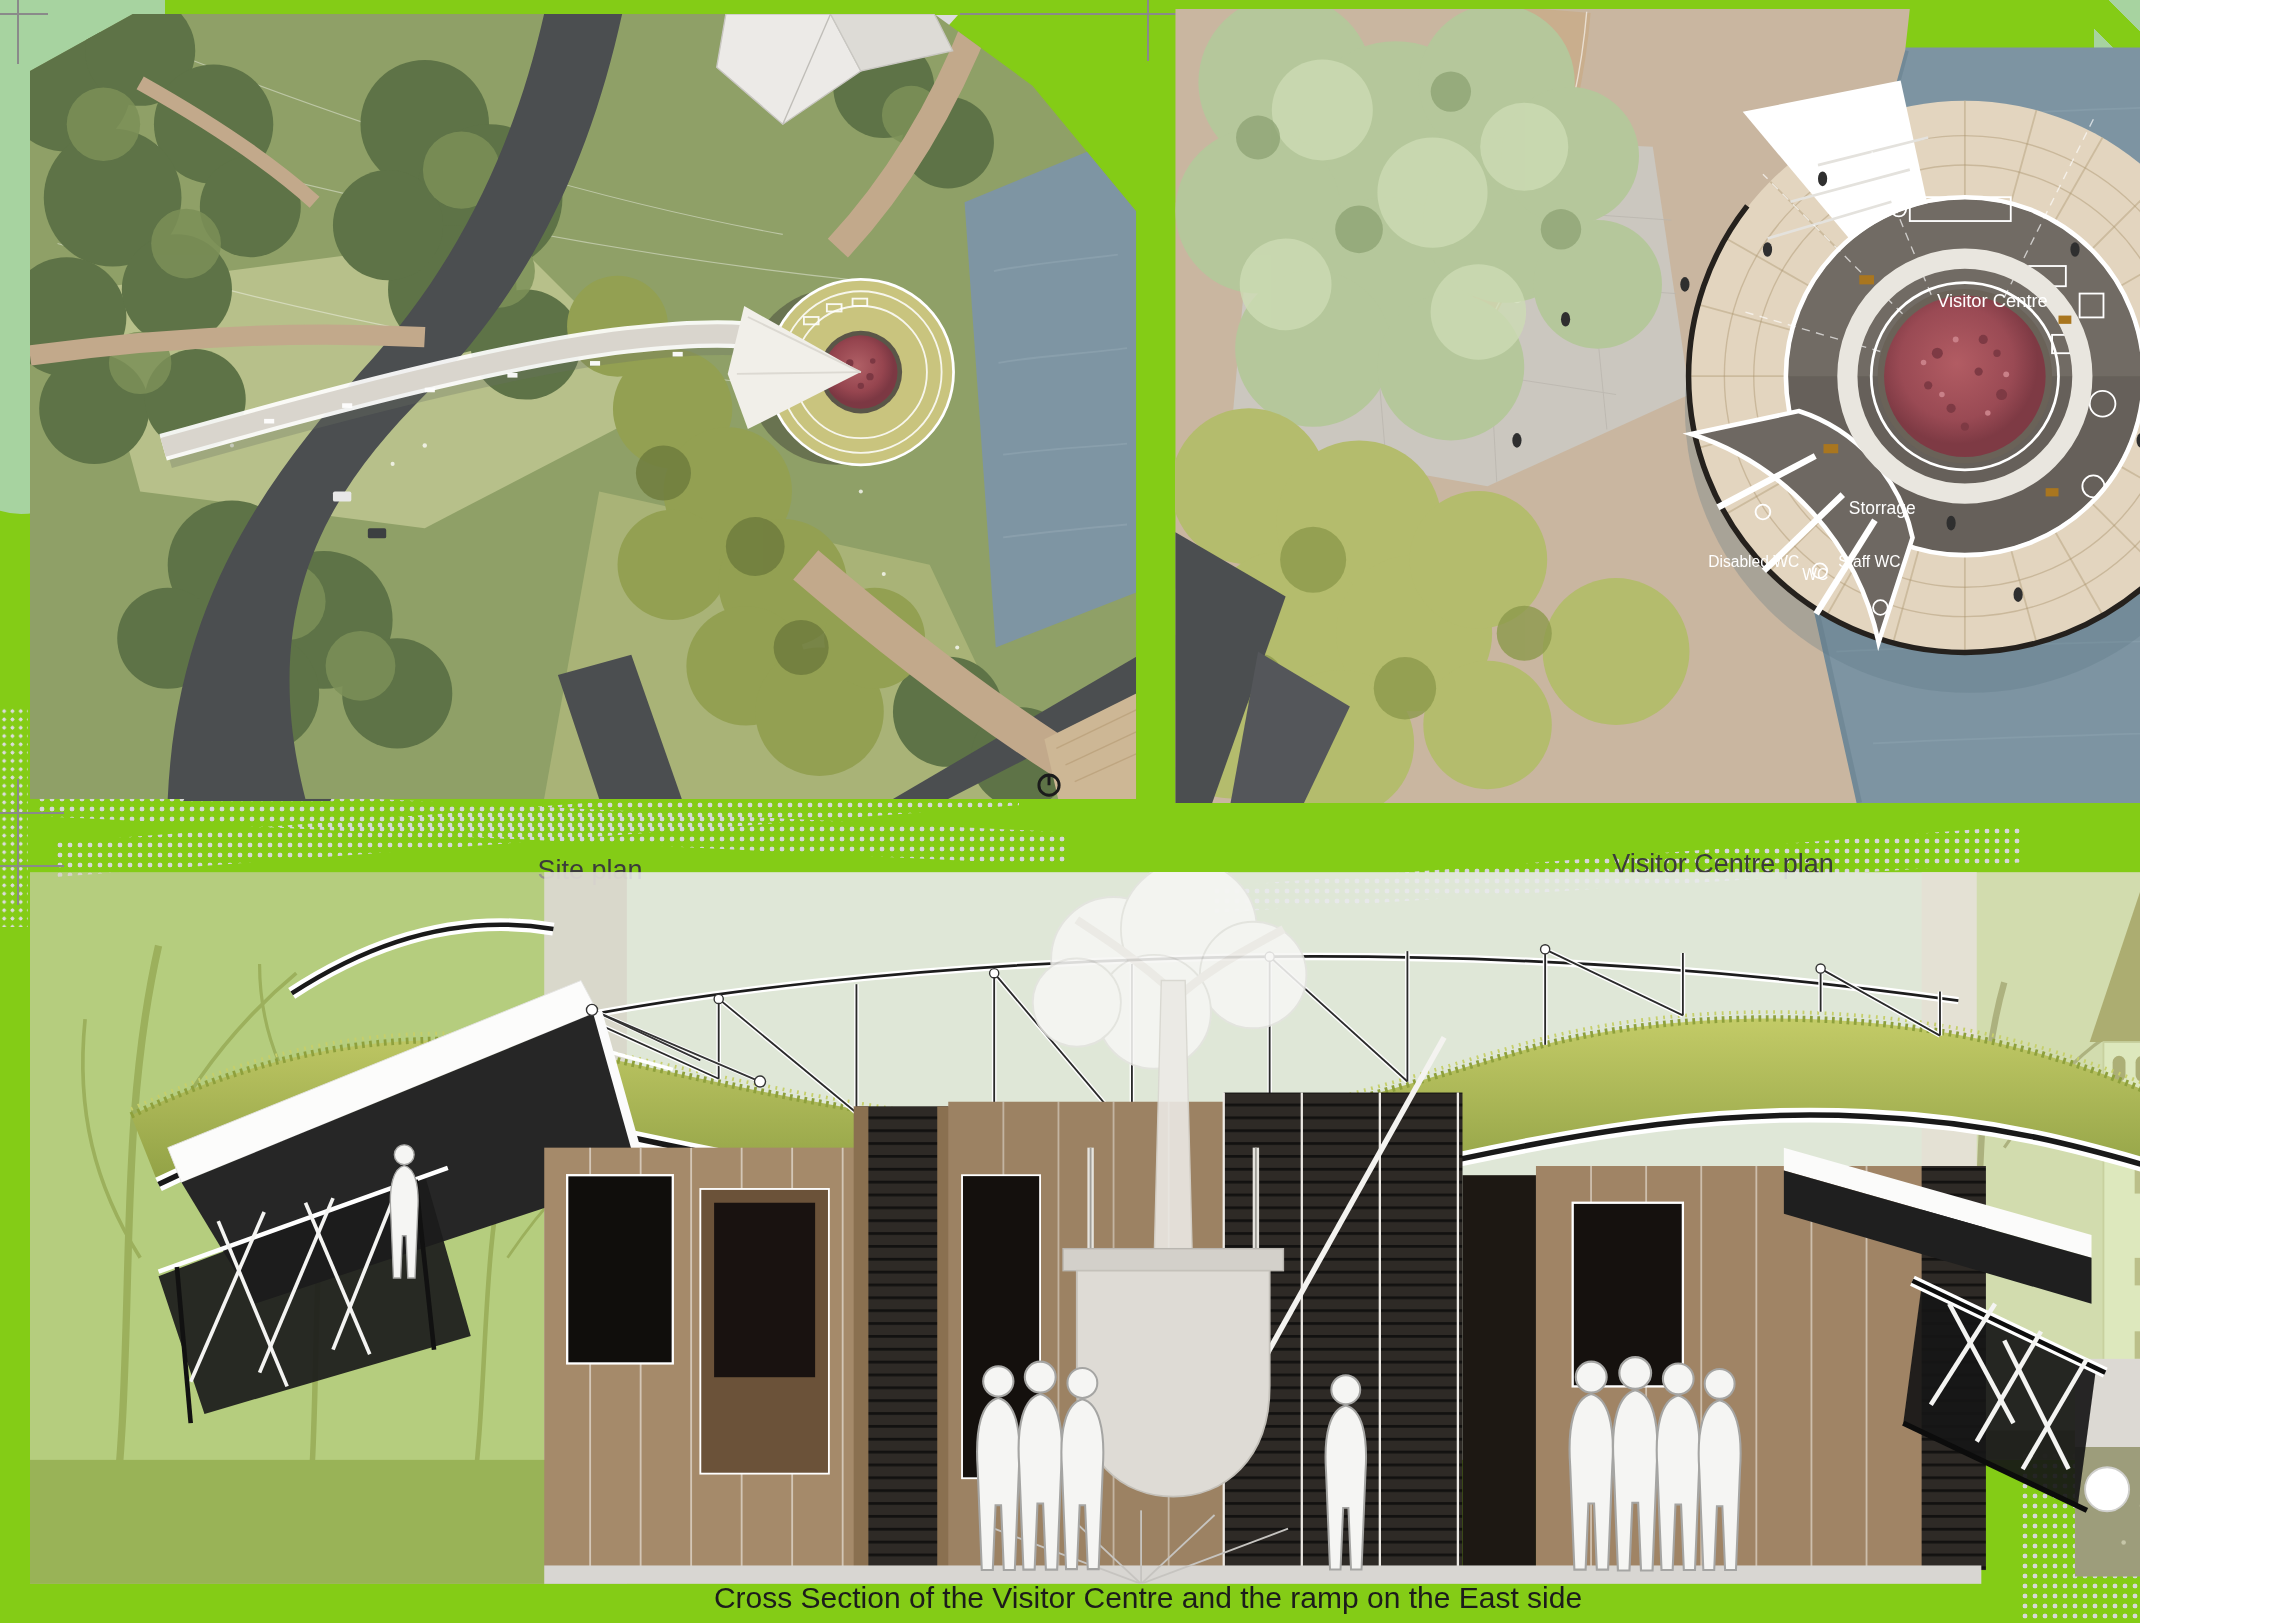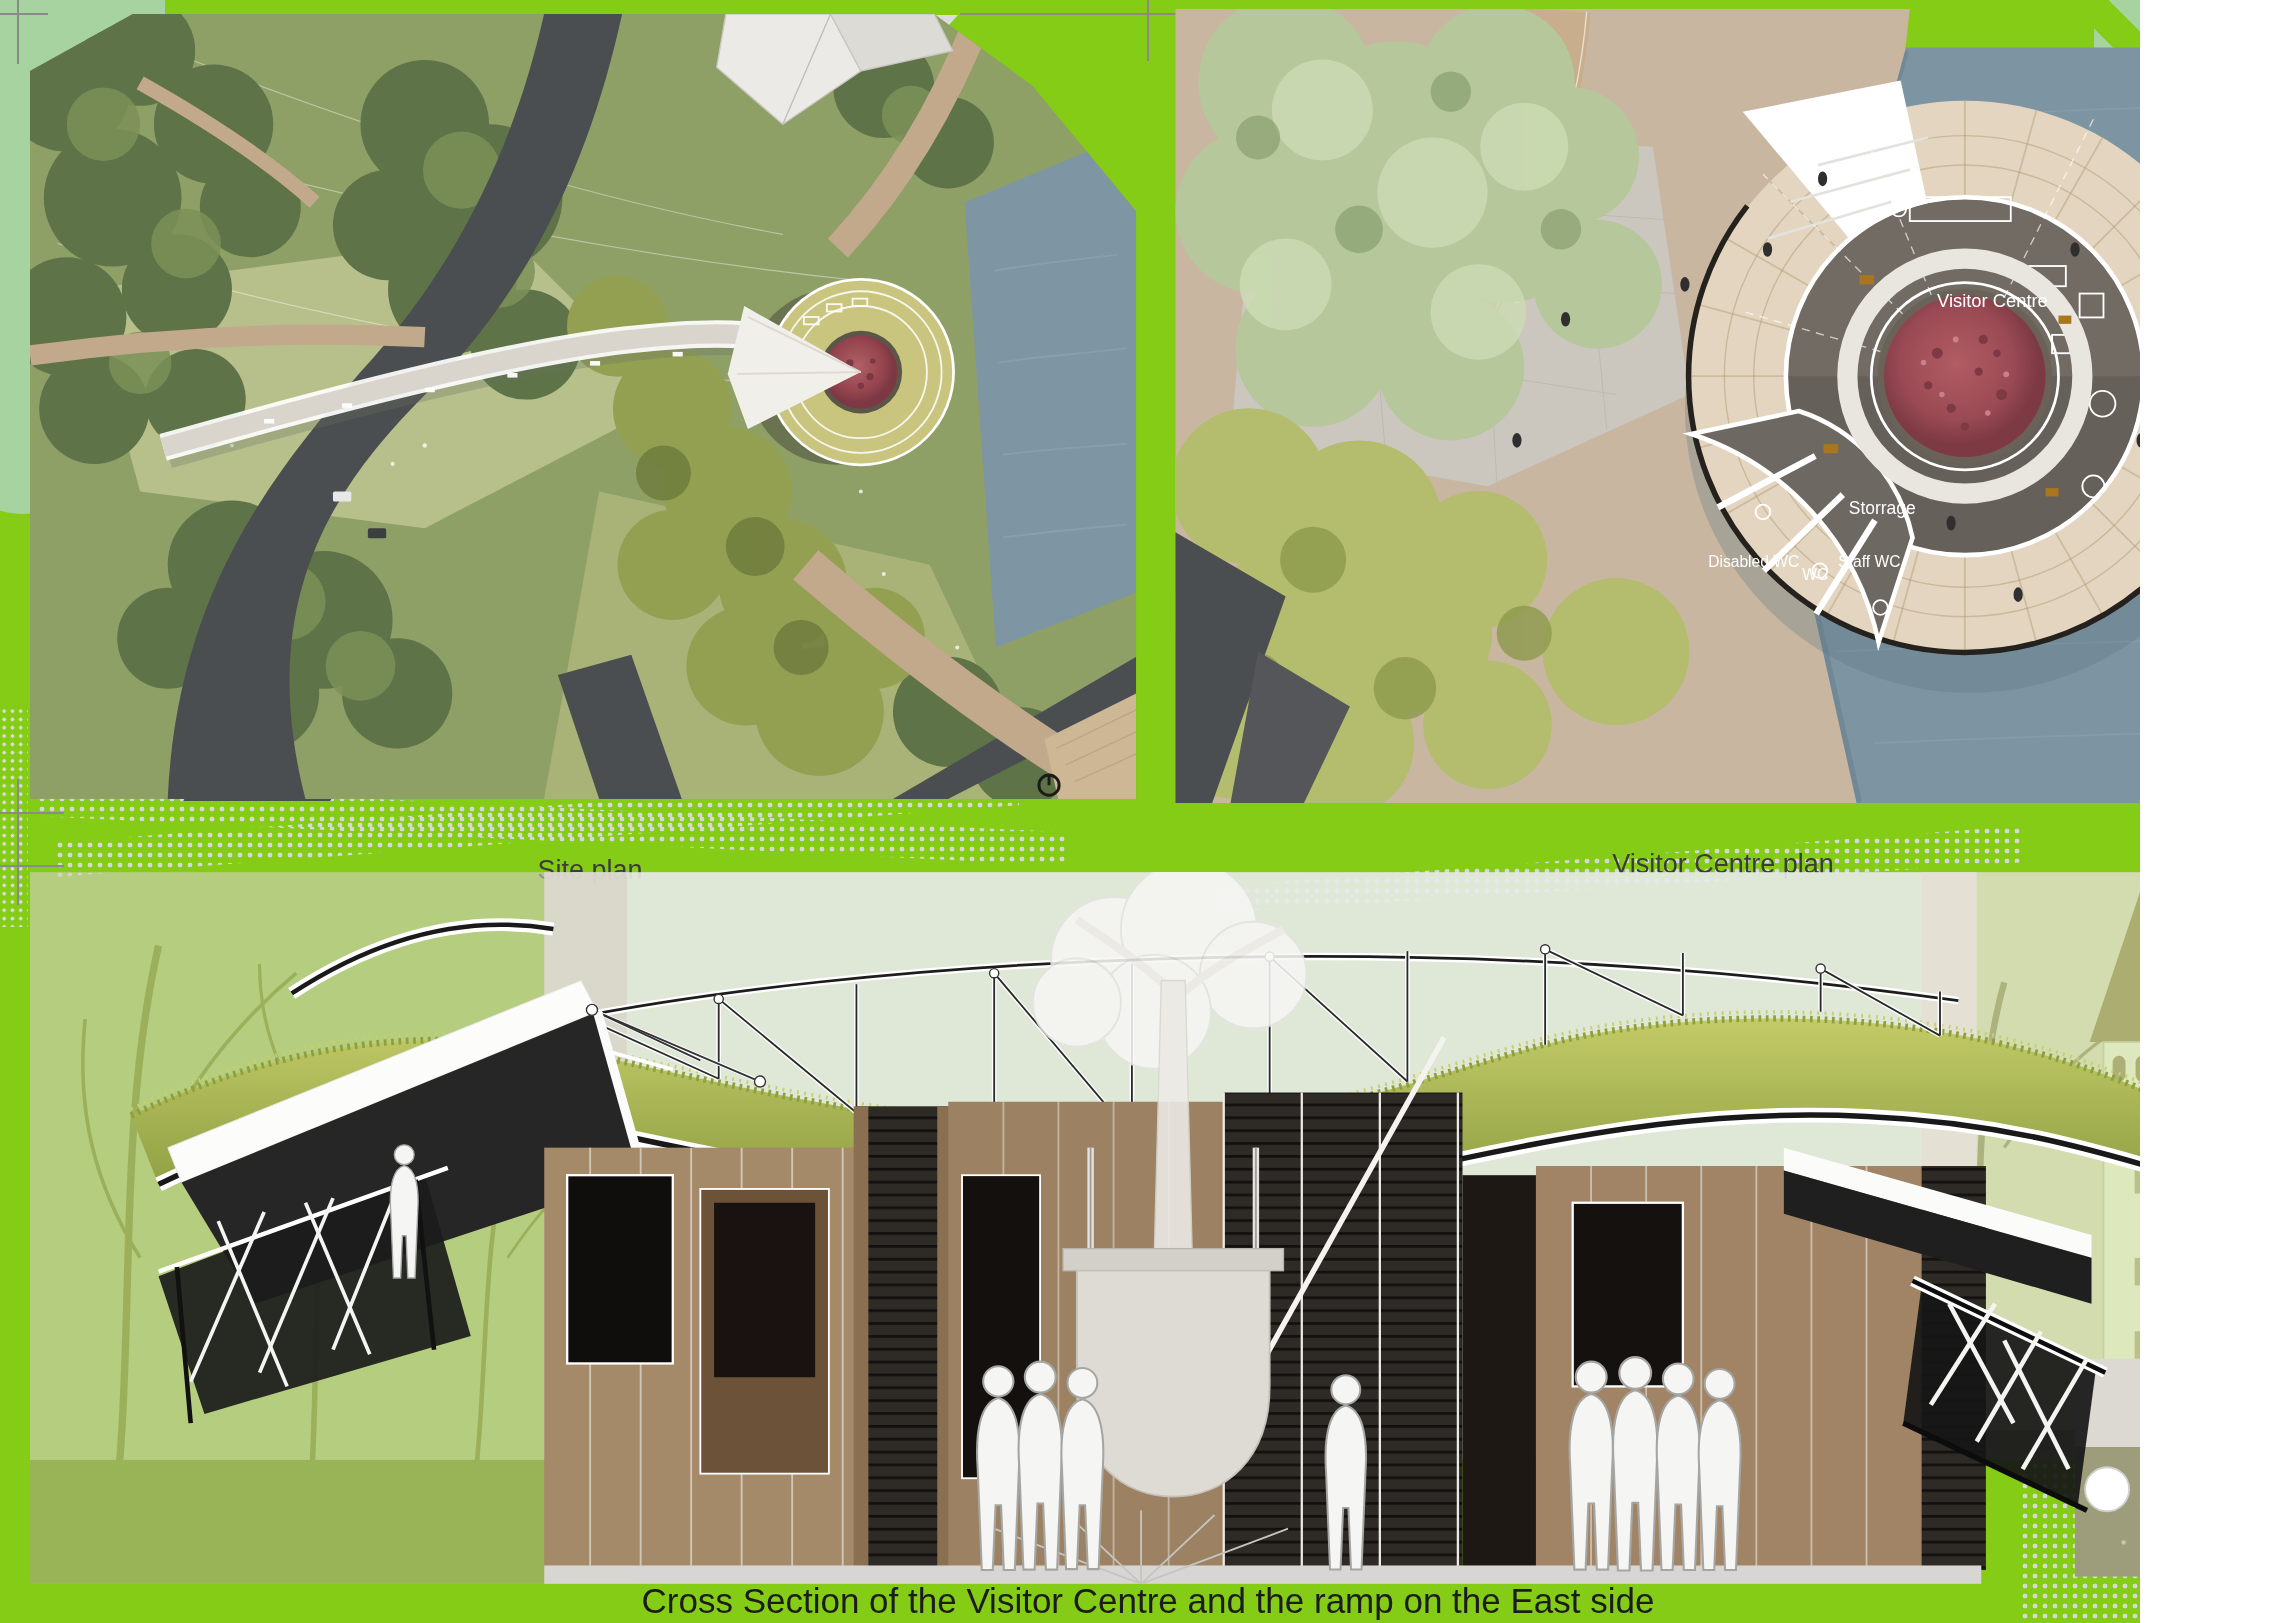--- a/index.html
+++ b/index.html
@@ -1,20 +1,20 @@
 <!DOCTYPE html>
 <html style="font-size:14.7px"><head>
 <meta charset="utf-8">
 <style>
   html,body{margin:0;padding:0;background:#fff;}
   #sheet{position:relative;width:2140px;height:1624px;background:#84cc16;overflow:hidden;
          font-family:"Liberation Sans",sans-serif;}
   .abs{position:absolute;}
   .cap{font-family:"Liberation Sans",sans-serif;color:#3b3b3b;font-size:27px;text-align:center;}
-  .cap-dark{color:#1c1c1c;font-size:35px;}
+  .cap-dark{color:#1c1c1c;font-size:30px;}
   .dots{background-image:radial-gradient(circle,#d7d7d7 2.1px,rgba(0,0,0,0) 2.7px);
         background-size:10px 10px;}
   .dots-sm{background-image:radial-gradient(circle,#dcdcdc 1.7px,rgba(0,0,0,0) 2.1px);
         background-size:8.3px 8.3px;}
   .stripes-tr{background:repeating-linear-gradient(45deg,rgba(0,0,0,0) 0 31px,#a7d3a0 31px 57px);}
   .stripes-br{background:repeating-linear-gradient(155deg,rgba(0,0,0,0) 0 27.5px,#a7d3a0 27.5px 53px);}
   .regline{background:#8a8a8a;}
   svg text{font-family:"Liberation Sans",sans-serif;}
 </style>
 </head>

